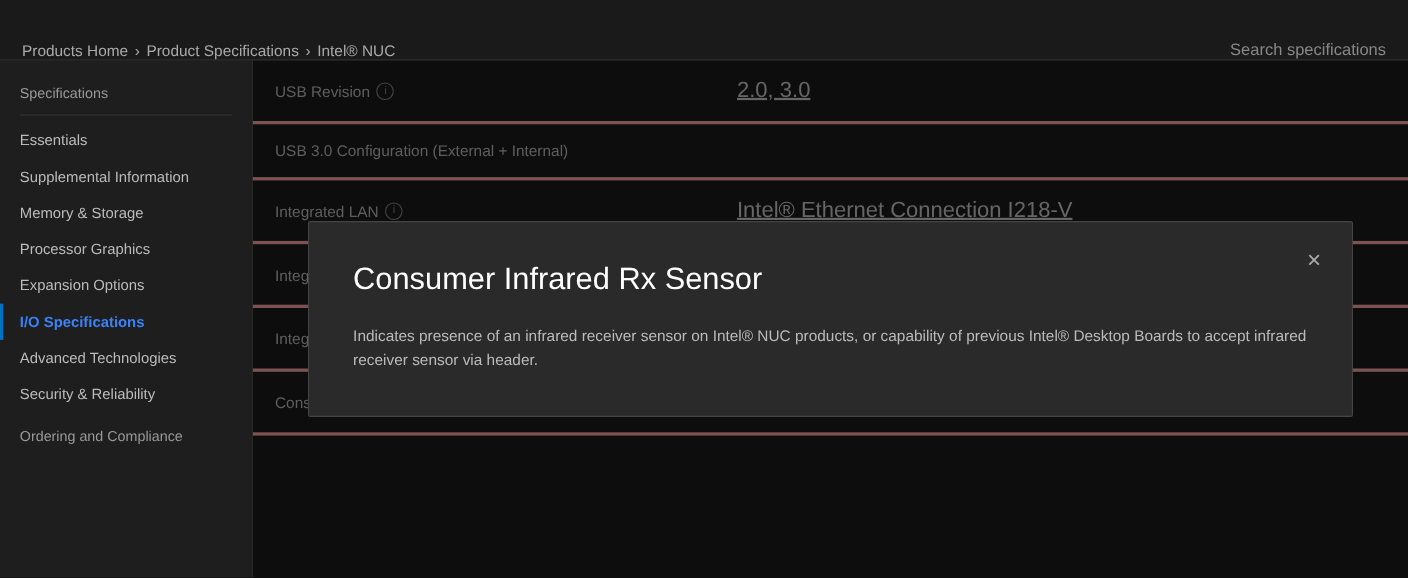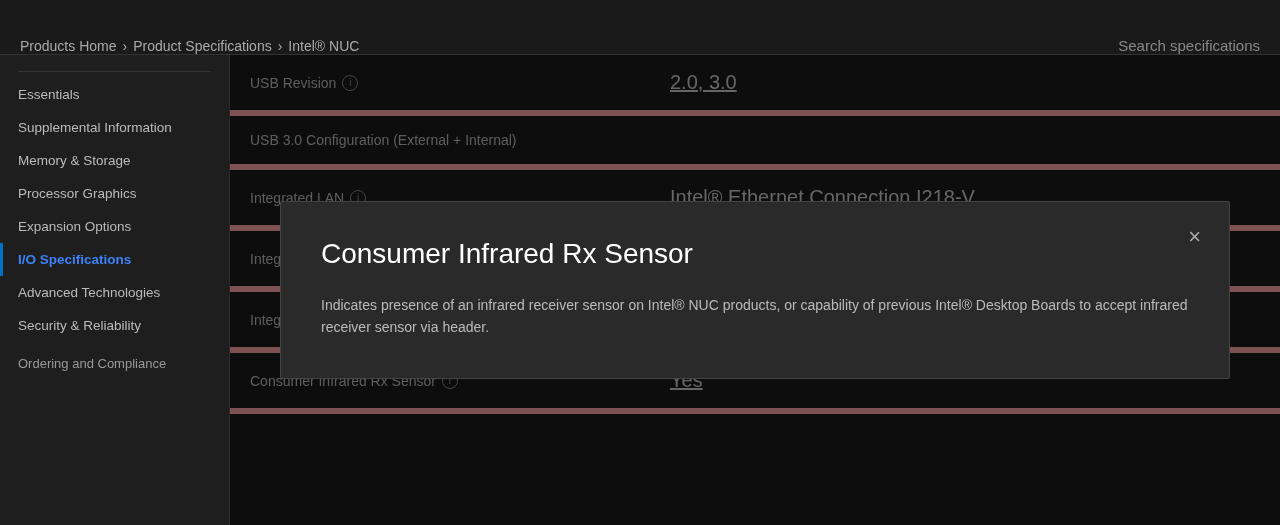--- a/index.html
+++ b/index.html
@@ -90,21 +90,21 @@
 
     
     .content {
       flex: 1;
       background-color: #1a1a1a;
       overflow-y: auto;
       position: relative;
     }
     .spec-row {
       display: flex;
-      border-bottom: 6px solid #fca5a5;
+      border-bottom: 3px solid #fca5a5;
       padding: 0;
     }
     .spec-label {
       flex: 0 0 420px;
       padding: 16px 20px;
       color: #bbb;
       font-size: 14px;
       display: flex;
       align-items: center;
       gap: 6px;
@@ -182,20 +182,21 @@
     <span>Product Specifications</span>
     <span>›</span>
     <span>Intel® NUC</span>
   </div>
   <div class="search-specs">Search specifications</div>
 </div>
 
 <div class="main-layout">
 
   <nav class="sidebar">
+    <div class="sidebar-section-title">Specifications</div>
     <hr class="sidebar-divider">
     <div id="sidebar-items-container">
         <div class="sidebar-item">Essentials</div>
         <div class="sidebar-item">Supplemental Information</div>
         <div class="sidebar-item">Memory &amp; Storage</div>
         <div class="sidebar-item">Processor Graphics</div>
         <div class="sidebar-item">Expansion Options</div>
         <div class="sidebar-item active">I/O Specifications</div>
         <div class="sidebar-item">Advanced Technologies</div>
         <div class="sidebar-item">Security &amp; Reliability</div>

